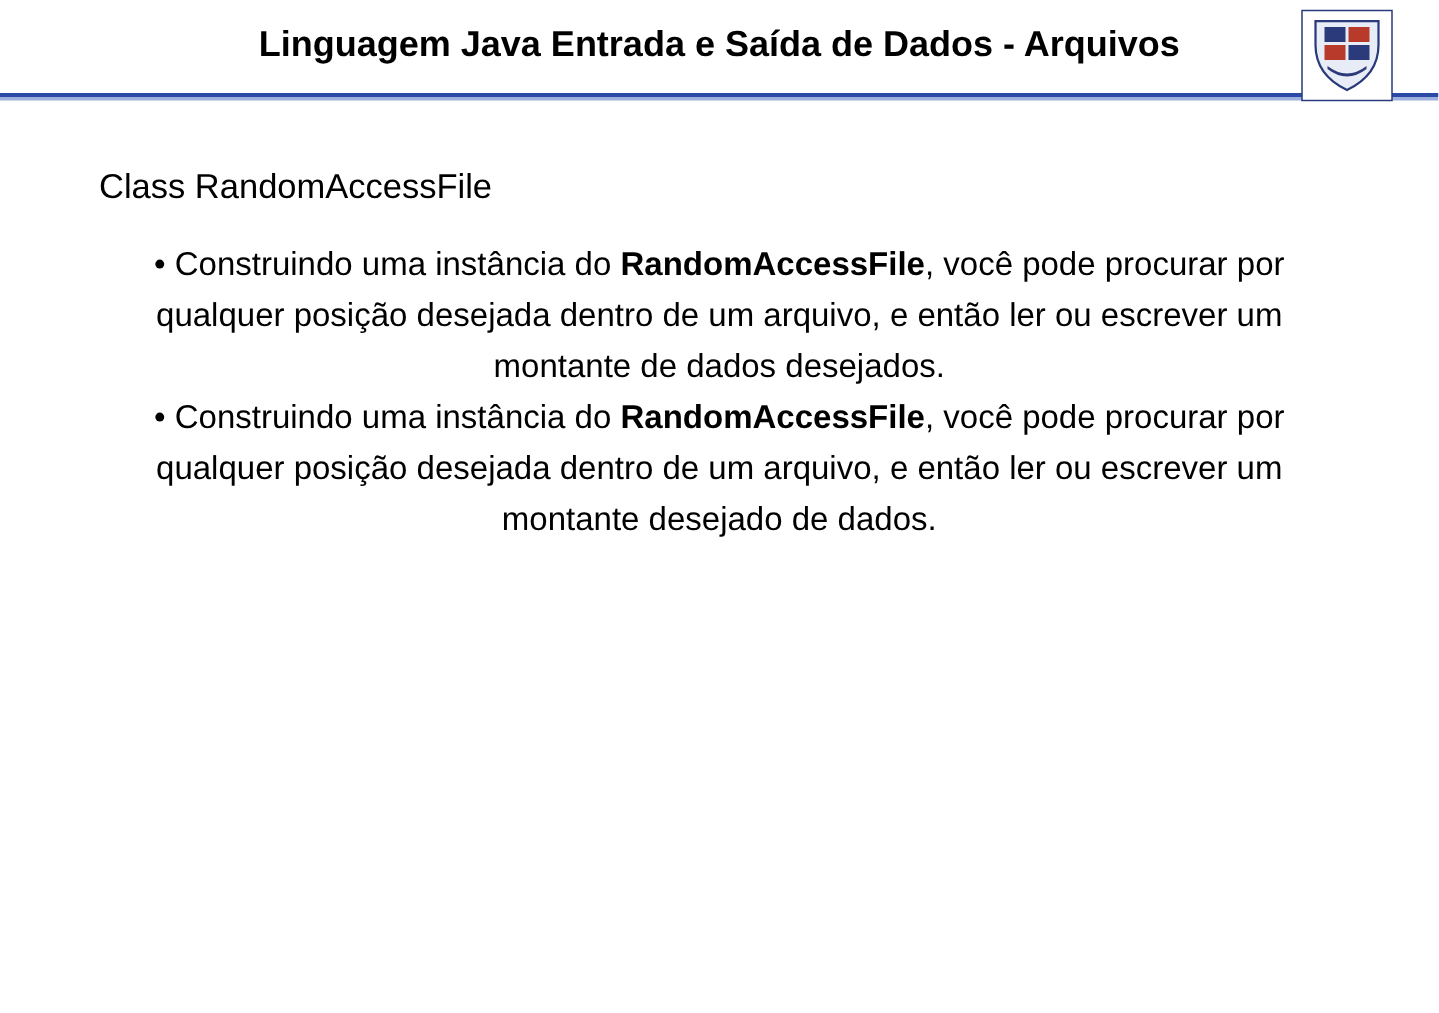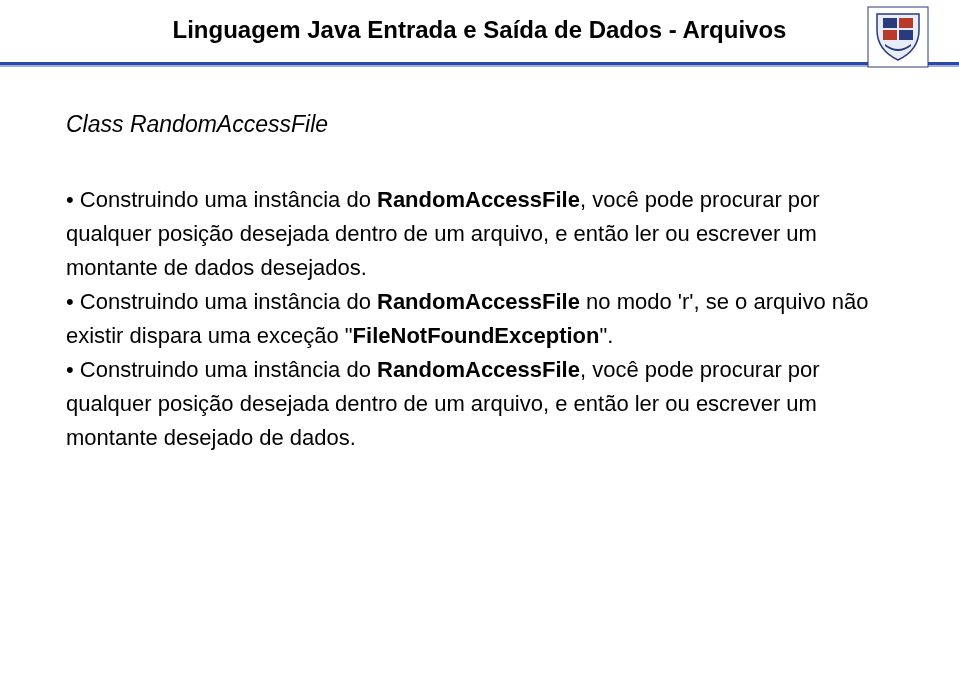--- a/index.html
+++ b/index.html
@@ -34,25 +34,25 @@
     background: linear-gradient(to bottom, #2b4aa8 0%, #2b4aa8 60%, #9db0dd 60%, #9db0dd 100%);
   }
   .content {
     padding: 40px 66px 20px 66px;
     color: #000;
     font-size: 22px;
     line-height: 1.55;
   }
   .section-title {
     font-size: 23px;
-    margin-bottom: 40px;
-    font-style: italic;
+    margin-bottom: 16px;
   }
   .bullet {
     display: block;
+    text-align: center;
   }
   .bold { font-weight: bold; }
 </style>
 </head>
 <body>
 
 <div class="header">
   <div class="title">Linguagem Java Entrada e Saída de Dados - Arquivos</div>
   <div class="logo">
     <svg viewBox="0 0 62 62">
@@ -69,21 +69,18 @@
 <div class="divider"></div>
 
 <div class="content">
   <div class="section-title">Class RandomAccessFile</div>
 
   <span class="bullet">
     <span>• Construindo uma instância do </span><span class="bold">RandomAccessFile</span><span>, você pode procurar por qualquer posição desejada dentro de um arquivo, e então ler ou escrever um montante de dados desejados.</span>
   </span>
 
 
-  <span class="bullet">
-    <span>• Construindo uma instância do </span><span class="bold">RandomAccessFile</span><span> no modo 'r', se o arquivo não existir dispara uma exceção "</span><span class="bold">FileNotFoundException</span><span>".</span>
-  </span>
 
 
   <span class="bullet">
     <span>• Construindo uma instância do </span><span class="bold">RandomAccessFile</span><span>, você pode procurar por qualquer posição desejada dentro de um arquivo, e então ler ou escrever um montante desejado de dados.</span>
   </span>
 </div>
 
 </body></html>

